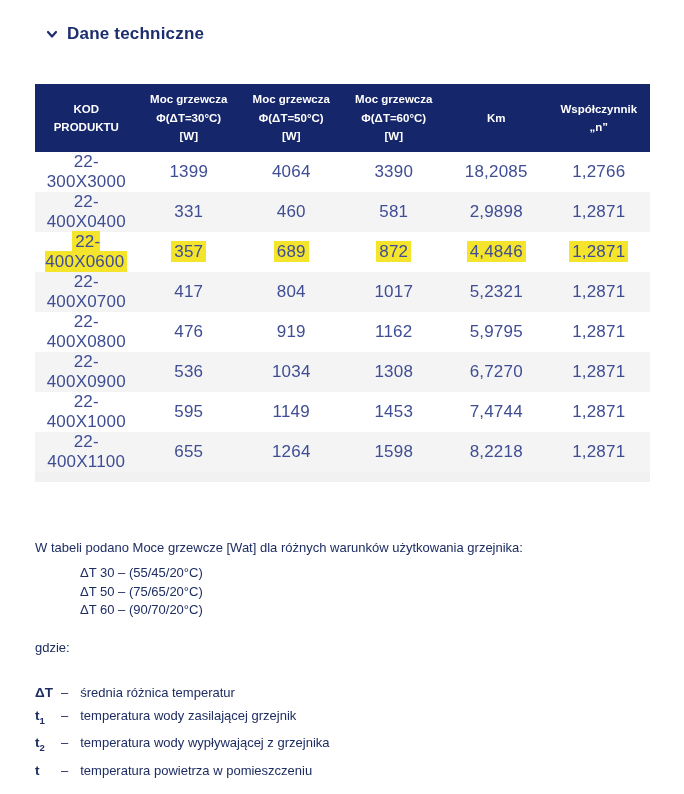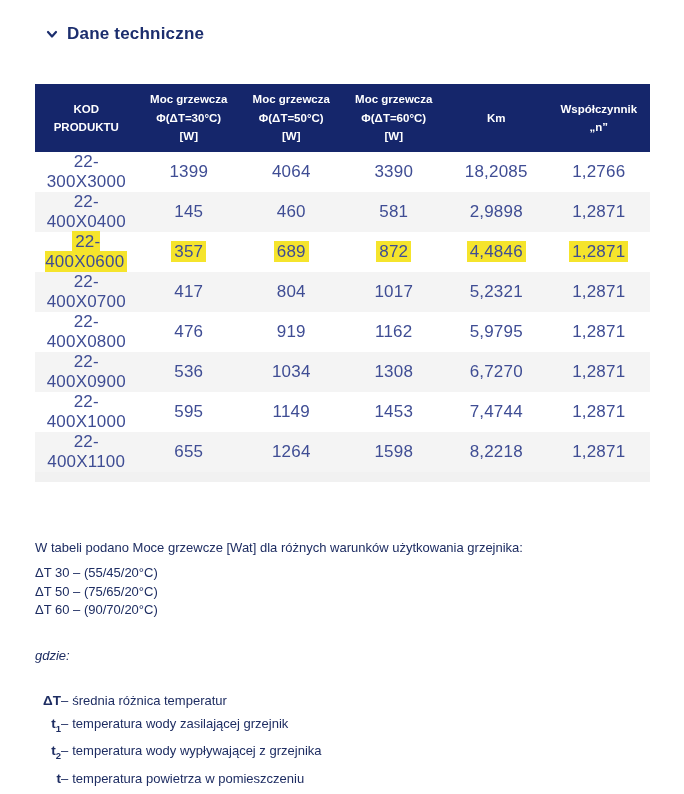--- a/index.html
+++ b/index.html
@@ -29,28 +29,28 @@
     font-size: 17px; color: #3f4d94; letter-spacing: 0.2px;
   }
   table.tech tbody tr:nth-child(even) td { background: #f4f4f4; }
   .hl { background: #f5e42c; padding: 1px 3px; }
   .table-footer-strip {
     width: 615px; height: 10px; margin-left: 35px; background: #f1f1f1;
   }
 
   .notes { margin: 58px 0 0 35px; font-size: 13px; color: #1e2d62; }
   .notes-intro { margin-bottom: 9px; }
-  .conditions div { line-height: 18.5px; }
-  .gdzie { margin-top: 28px; font-style: italic; }
+  .conditions div { line-height: 18.5px; margin-left: 45px; }
+  .gdzie { margin-top: 20px; }
   .definitions { margin-top: 26px; }
   .def-row { display: flex; align-items: baseline; line-height: 23px; }
-  .def-term { font-weight: bold; font-size: 13.5px; width: 26px; flex: none; text-align: right; }
+  .def-term { font-weight: bold; font-size: 13.5px; width: 26px; flex: none; }
   .def-term sub { font-size: 9.5px; font-weight: bold; }
   .def-dash { flex: none; }
-  .def-desc { margin-left: 4px; }
+  .def-desc { margin-left: 12px; }
 </style>
 </head>
 <body>
 
 <div class="section-header">
   <span class="chevron">
     <svg width="12" height="12" viewBox="0 0 12 12">
       <polyline points="2,4 6,8.5 10,4" fill="none" stroke="#1c2e6e" stroke-width="2.2" stroke-linecap="round" stroke-linejoin="round"></polyline>
     </svg>
   </span>
@@ -92,21 +92,21 @@
       <tr>
         <td><span>22-300X3000</span></td>
         <td><span>1399</span></td>
         <td><span>4064</span></td>
         <td><span>3390</span></td>
         <td><span>18,2085</span></td>
         <td><span>1,2766</span></td>
       </tr>
       <tr>
         <td><span>22-400X0400</span></td>
-        <td><span>145</span></td>
+        <td><span>331</span></td>
         <td><span>460</span></td>
         <td><span>581</span></td>
         <td><span>2,9898</span></td>
         <td><span>1,2871</span></td>
       </tr>
       <tr>
         <td><span class="hl">22-400X0600</span></td>
         <td><span class="hl">357</span></td>
         <td><span class="hl">689</span></td>
         <td><span class="hl">872</span></td>

